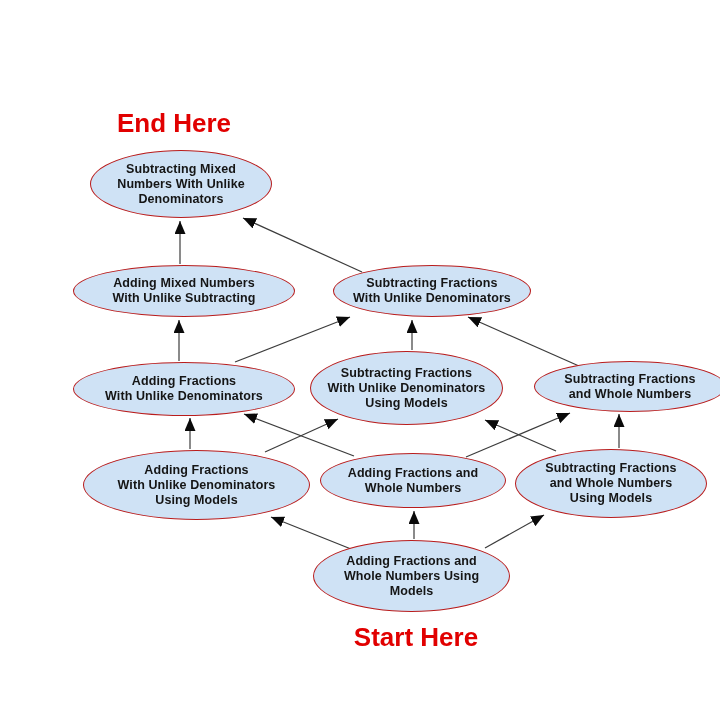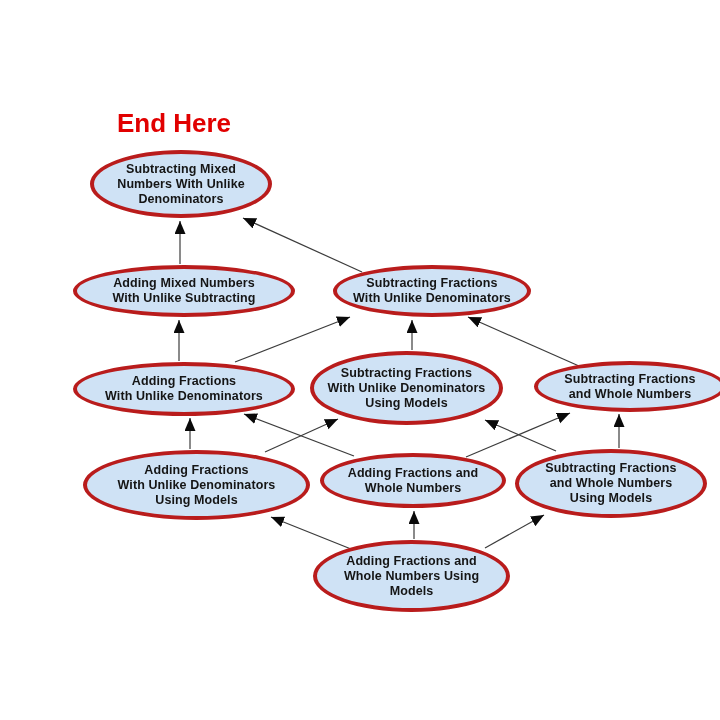--- a/index.html
+++ b/index.html
@@ -13,21 +13,21 @@
     margin-left: 47px;
   }
   #edge-layer {
     position: absolute;
     left: 0; top: 0;
     width: 720px; height: 720px;
   }
   .node {
     position: absolute;
     background: #cfe2f5;
-    border: 4px solid #b91c1c;
+    border: 1px solid #b91c1c;
     border-radius: 50%;
     display: flex;
     align-items: center;
     justify-content: center;
     box-sizing: border-box;
   }
   .node-label {
     font-weight: bold;
     font-size: 12.5px;
     line-height: 15px;
@@ -126,14 +126,15 @@
 and Whole Numbers
 Using Models</span>
   </div>
 
   <div class="node" style="left:266px; top:540px; width:197px; height:72px;">
     <span class="node-label">Adding Fractions and
 Whole Numbers Using
 Models</span>
   </div>
 
+  <div class="flow-label" id="start-label">Start Here</div>
 
 </div>
 
 </body></html>

